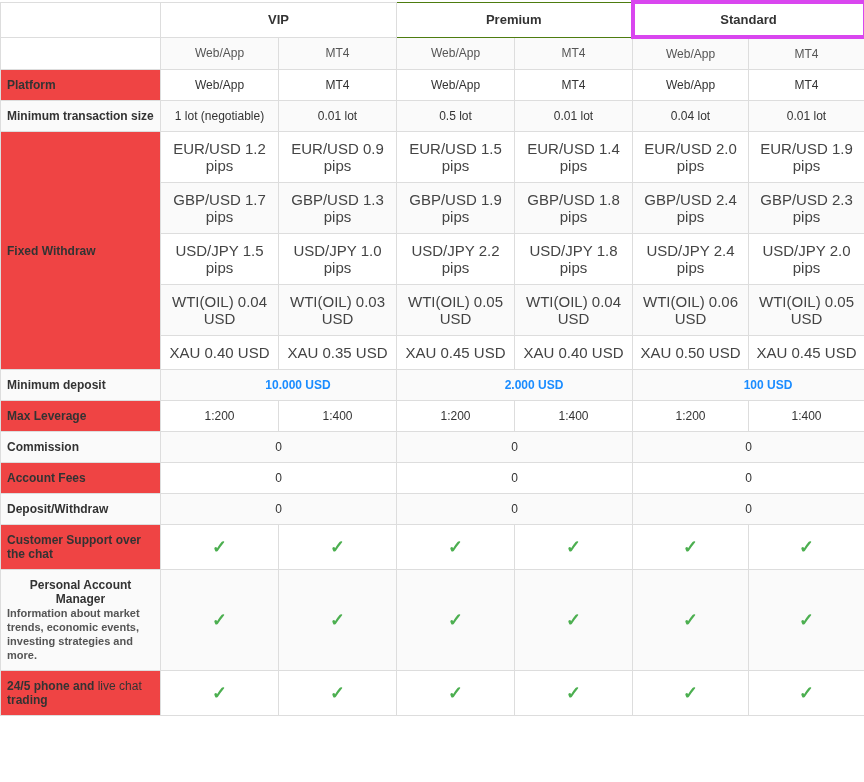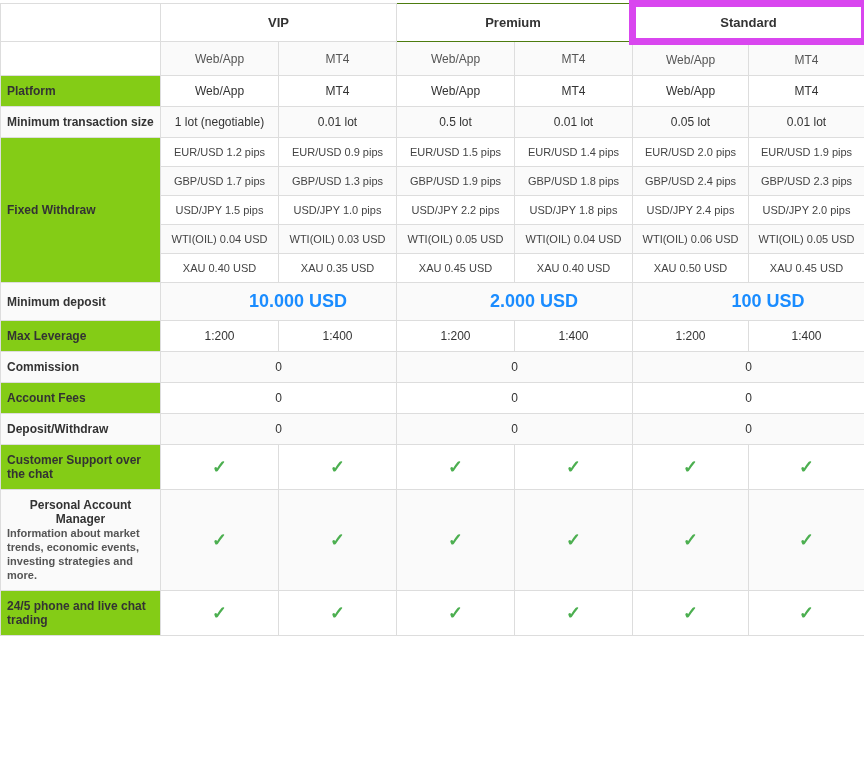--- a/index.html
+++ b/index.html
@@ -20,49 +20,49 @@
     }
     th, td {
       border: 1px solid #ddd;
       padding: 8px 6px;
       text-align: center;
       vertical-align: middle;
     }
     td.label-cell {
       text-align: left;
       font-weight: bold;
-      background: #84cc16;
+      background: #ef4444;
       width: 160px;
     }
     .header-group {
       background: #fff;
       font-weight: bold;
       font-size: 13px;
       color: #333;
       border-bottom: 2px solid #ddd;
     }
     .subheader {
       font-size: 12px;
       color: #555;
       font-weight: normal;
       background: #fafafa;
     }
     .min-deposit {
       color: #1a8cff;
       font-weight: bold;
-      font-size: 18px;
+      font-size: 12px;
       padding-left: 45px;
     }
     .checkmark {
       color: #4CAF50;
       font-size: 18px;
       font-weight: bold;
     }
     .spread-cell {
-      font-size: 11px;
+      font-size: 15px;
       color: #444;
     }
     .empty-label {
       background: #fff;
       border-right: 1px solid #ddd;
     }
     tr:nth-child(even) td { background: #fafafa; }
     tr td { background: #fff; }
   </style>
 </head>
@@ -77,21 +77,21 @@
       <col style="width:118px">
       <col style="width:118px">
       <col style="width:116px">
       <col style="width:116px">
     </colgroup>
     <thead>
       <tr>
         <th class="empty-label" style="border:1px solid #ddd; background:#fff;"></th>
         <th colspan="2" class="header-group" style="border:1px solid #ddd;">VIP</th>
         <th colspan="2" class="header-group" style="border:1px solid #4d7c0f;">Premium</th>
-        <th colspan="2" class="header-group" style="border:7px solid #d946ef;">Standard</th>
+        <th colspan="2" class="header-group" style="border:4px solid #d946ef;">Standard</th>
       </tr>
       <tr class="subheader-row">
         <td style="border:1px solid #ddd; background:#fff;"></td>
         <td class="subheader" style="border:1px solid #ddd;">Web/App</td>
         <td class="subheader" style="border:1px solid #ddd;">MT4</td>
         <td class="subheader" style="border:1px solid #ddd;">Web/App</td>
         <td class="subheader" style="border:1px solid #ddd;">MT4</td>
         <td class="subheader" style="border:1px solid #ddd;">Web/App</td>
         <td class="subheader" style="border:1px solid #ddd;">MT4</td>
       </tr>
@@ -107,21 +107,21 @@
         <td>Web/App</td>
         <td>MT4</td>
       </tr>
 
       <tr>
         <td class="label-cell">Minimum transaction size</td>
         <td>1 lot (negotiable)</td>
         <td>0.01 lot</td>
         <td>0.5 lot</td>
         <td>0.01 lot</td>
-        <td>0.05 lot</td>
+        <td>0.04 lot</td>
         <td>0.01 lot</td>
       </tr>
 
       <tr>
         <td class="label-cell" rowspan="5" style="vertical-align:middle; font-weight:bold; border:1px solid #ddd;">Fixed Withdraw</td>
         <td class="spread-cell">EUR/USD 1.2 pips</td>
         <td class="spread-cell">EUR/USD 0.9 pips</td>
         <td class="spread-cell">EUR/USD 1.5 pips</td>
         <td class="spread-cell">EUR/USD 1.4 pips</td>
         <td class="spread-cell">EUR/USD 2.0 pips</td>
@@ -216,21 +216,21 @@
         <td><span class="checkmark">✓</span></td>
         <td><span class="checkmark">✓</span></td>
         <td><span class="checkmark">✓</span></td>
         <td><span class="checkmark">✓</span></td>
         <td><span class="checkmark">✓</span></td>
         <td><span class="checkmark">✓</span></td>
       </tr>
 
       <tr>
         <td class="label-cell">
-          <span>24/5 phone and </span><span style="font-weight:bold;margin-top:10px;">live chat</span><span> trading</span>
+          <span>24/5 phone and </span><span style="font-weight:normal;margin-top:10px;">live chat</span><span> trading</span>
         </td>
         <td><span class="checkmark">✓</span></td>
         <td><span class="checkmark">✓</span></td>
         <td><span class="checkmark">✓</span></td>
         <td><span class="checkmark">✓</span></td>
         <td><span class="checkmark">✓</span></td>
         <td><span class="checkmark">✓</span></td>
       </tr>
     </tbody>
   </table>

